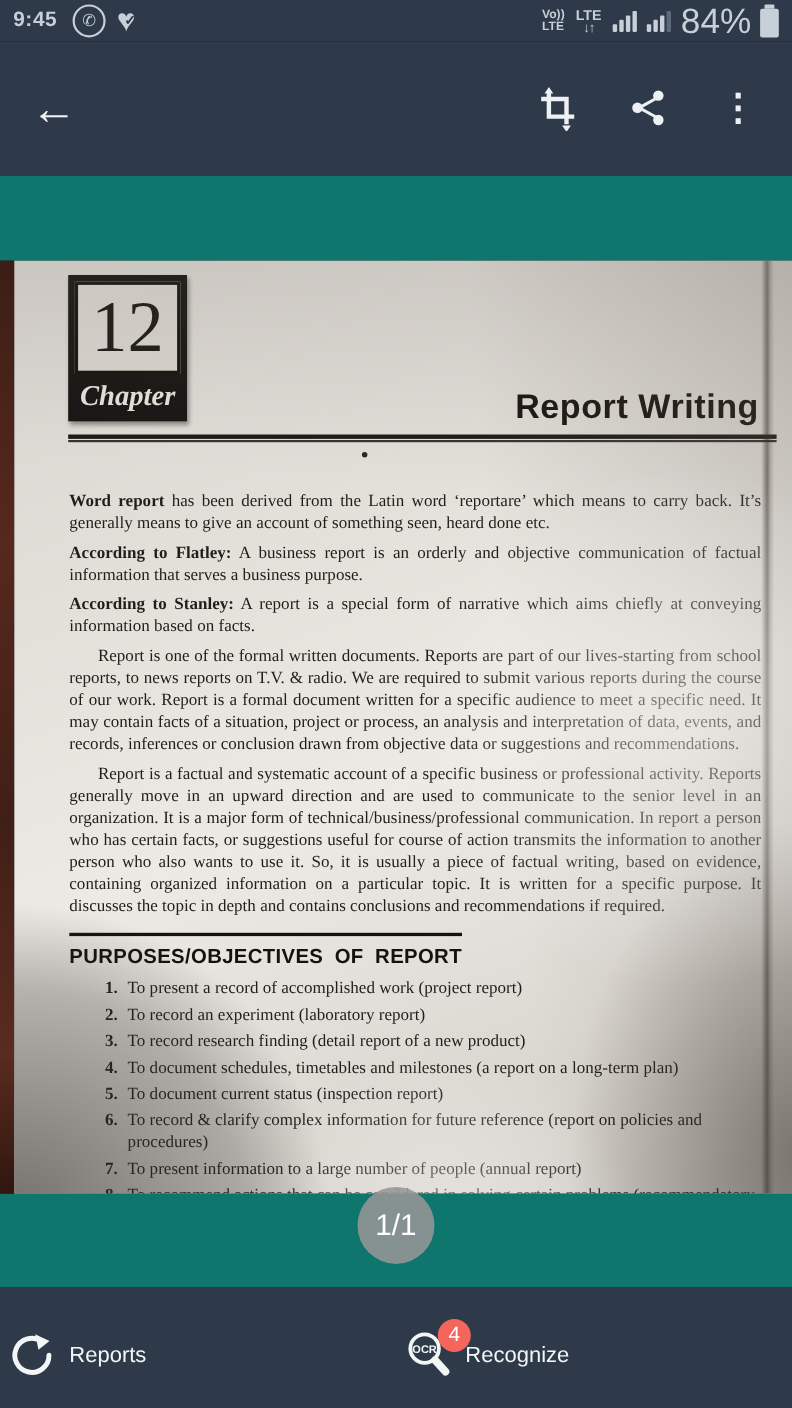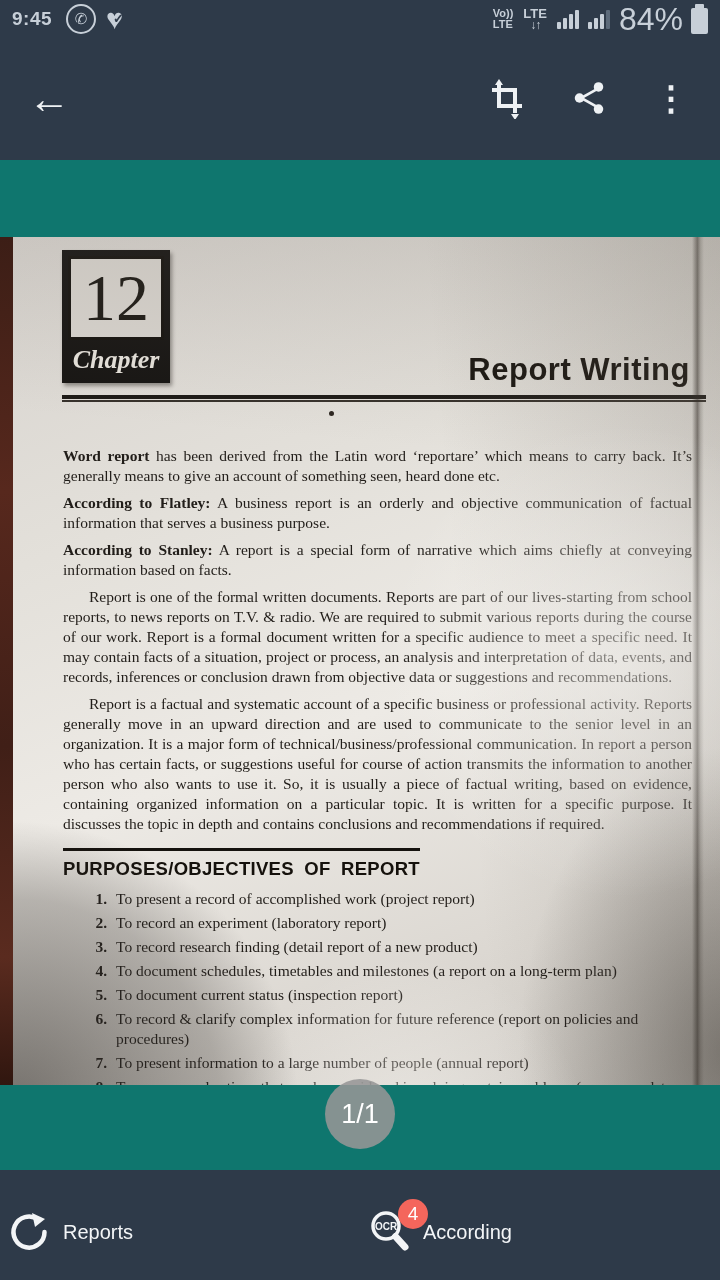--- a/index.html
+++ b/index.html
@@ -254,17 +254,17 @@
     </button>
     <button class="tool">
       <span class="tool-icon">
         <svg width="46" height="46" viewBox="0 0 46 46" fill="none">
           <circle cx="19" cy="17" r="13" stroke="#f3f5f7" stroke-width="3.5"></circle>
           <line x1="28.5" y1="27.5" x2="38" y2="38" stroke="#f3f5f7" stroke-width="7" stroke-linecap="round"></line>
           <text x="19" y="21" text-anchor="middle" font-size="10" font-weight="bold" font-family="Liberation Sans, sans-serif" fill="#f3f5f7">OCR</text>
         </svg>
         <span class="badge">4</span>
       </span>
-      <span class="tool-label">According</span>
+      <span class="tool-label">Recognize</span>
     </button>
   </div>
 
 </div>
 
 </body></html>

